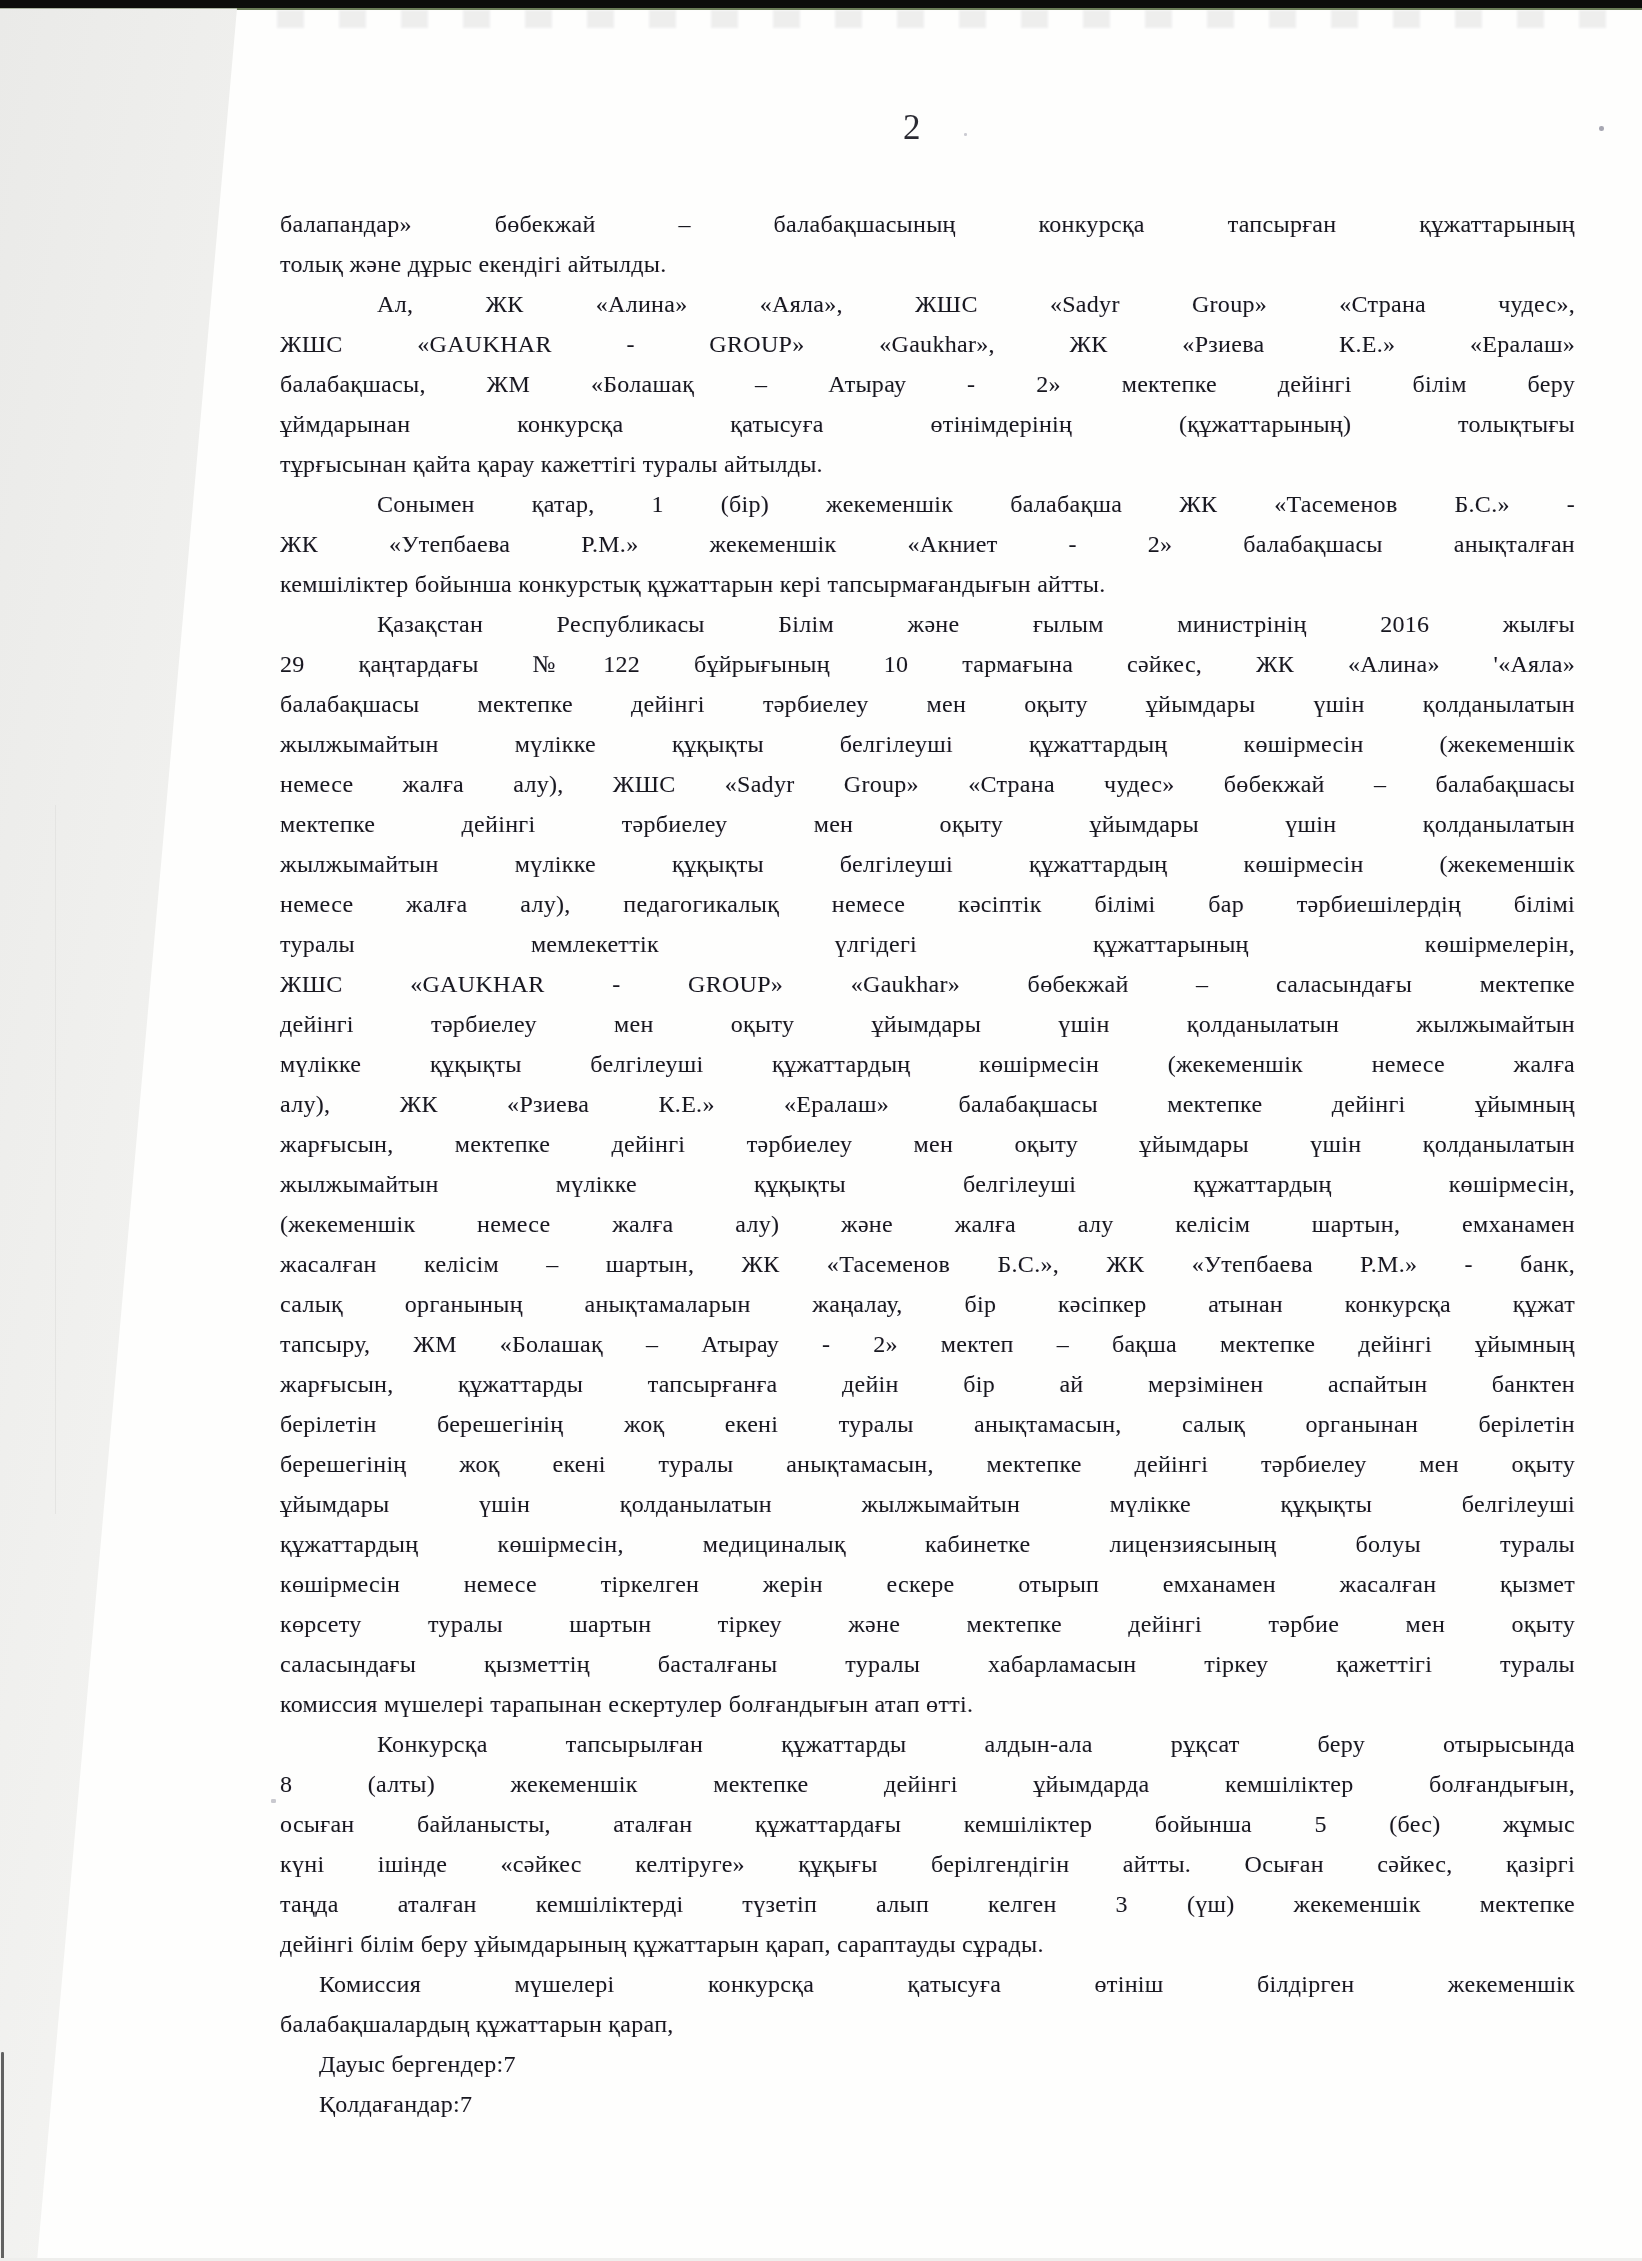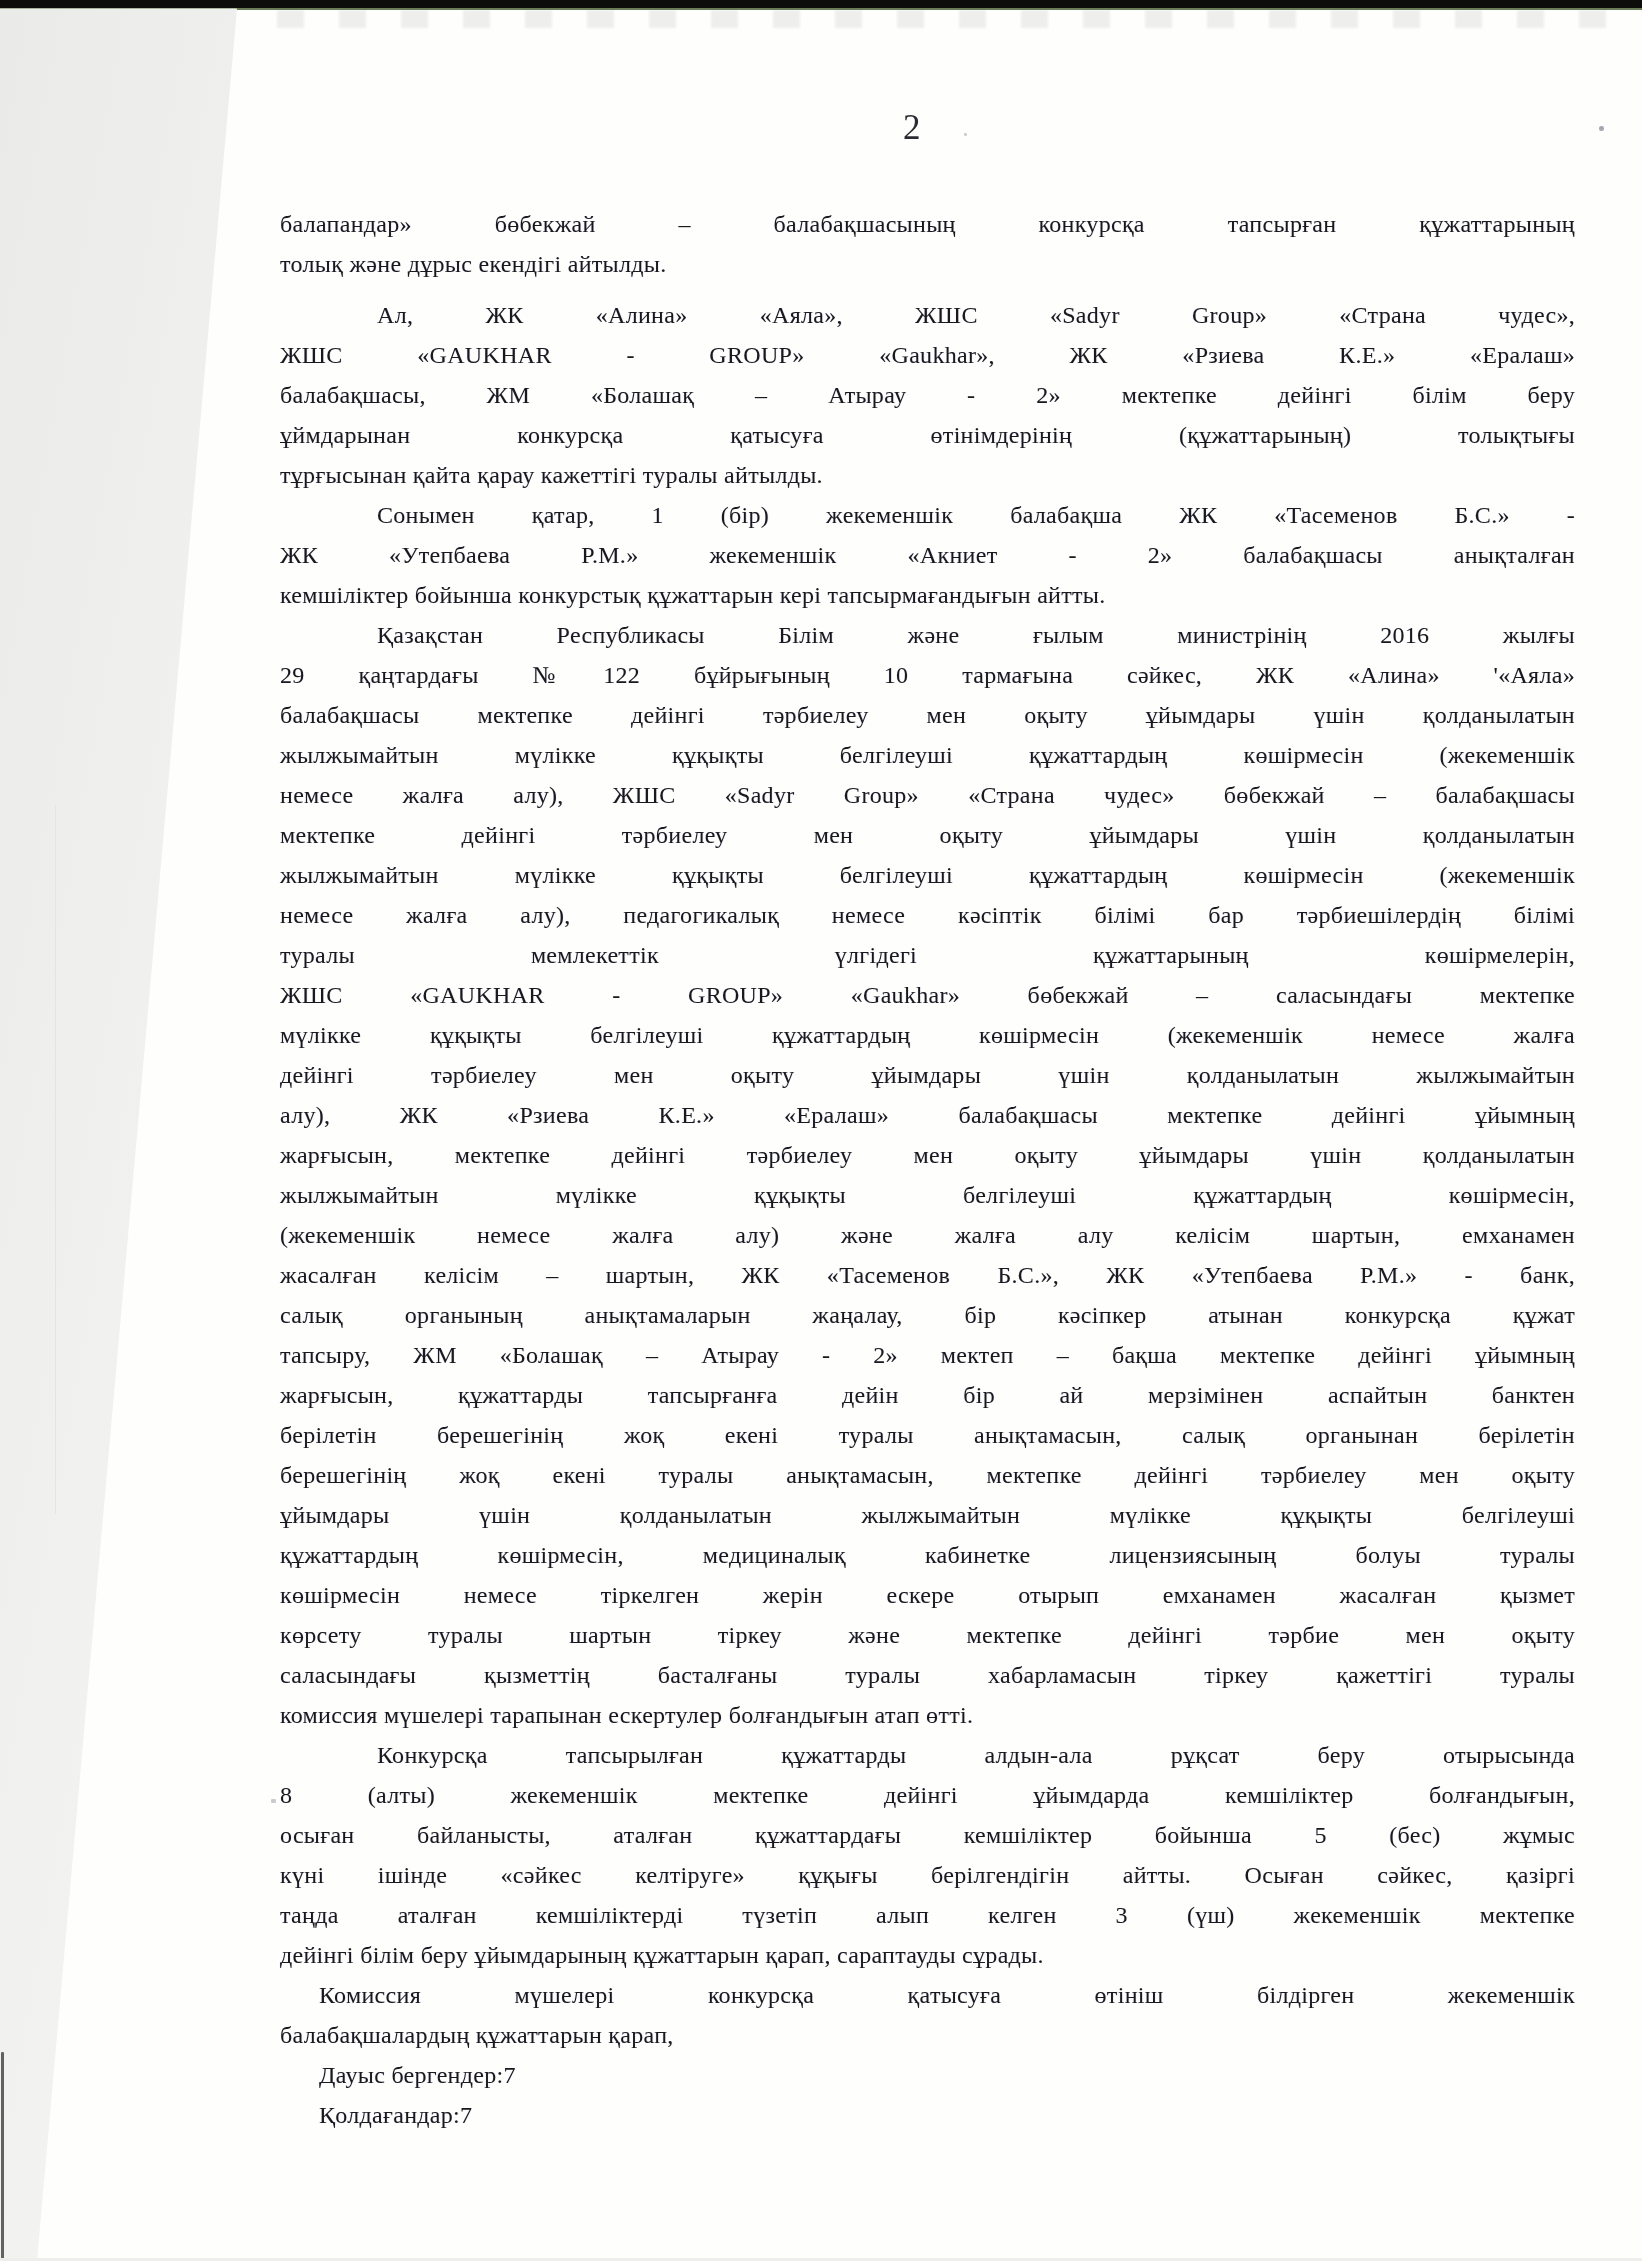--- a/index.html
+++ b/index.html
@@ -67,21 +67,21 @@
   <div class="dot3"></div>
 
   <div class="page-number">2</div>
 
   <div class="content">
       <div class="para">
         <div class="line">балапандар» бөбекжай – балабақшасының конкурсқа тапсырған құжаттарының</div>
         <div class="line last">толық және дұрыс екендігі айтылды.</div>
       </div>
       <div class="para">
-        <div class="line" style="text-indent: 97px; margin-top: 11px;">Ал, ЖК «Алина» «Аяла», ЖШС «Sadyr Group» «Страна чудес»,</div>
+        <div class="line" style="text-indent: 97px;">Ал, ЖК «Алина» «Аяла», ЖШС «Sadyr Group» «Страна чудес»,</div>
         <div class="line">ЖШС «GAUKHAR - GROUP» «Gaukhar», ЖК «Рзиева К.Е.» «Ералаш»</div>
         <div class="line">балабақшасы, ЖМ «Болашақ – Атырау - 2» мектепке дейінгі білім беру</div>
         <div class="line">ұймдарынан конкурсқа қатысуға өтінімдерінің (құжаттарының) толықтығы</div>
         <div class="line last">тұрғысынан қайта қарау кажеттігі туралы айтылды.</div>
       </div>
       <div class="para">
         <div class="line" style="text-indent: 97px;">Сонымен қатар, 1 (бір) жекеменшік балабақша ЖК «Тасеменов Б.С.» -</div>
         <div class="line">ЖК «Утепбаева Р.М.» жекеменшік «Акниет - 2» балабақшасы анықталған</div>
         <div class="line last">кемшіліктер бойынша конкурстық құжаттарын кері тапсырмағандығын айтты.</div>
       </div>
@@ -89,22 +89,22 @@
         <div class="line" style="text-indent: 97px;">Қазақстан Республикасы Білім және ғылым министрінің 2016 жылғы</div>
         <div class="line">29 қаңтардағы №122 бұйрығының 10 тармағына сәйкес, ЖК «Алина» '«Аяла»</div>
         <div class="line">балабақшасы мектепке дейінгі тәрбиелеу мен оқыту ұйымдары үшін қолданылатын</div>
         <div class="line">жылжымайтын мүлікке құқықты белгілеуші құжаттардың көшірмесін (жекеменшік</div>
         <div class="line">немесе жалға алу), ЖШС «Sadyr Group» «Страна чудес» бөбекжай – балабақшасы</div>
         <div class="line">мектепке дейінгі тәрбиелеу мен оқыту ұйымдары үшін қолданылатын</div>
         <div class="line">жылжымайтын мүлікке құқықты белгілеуші құжаттардың көшірмесін (жекеменшік</div>
         <div class="line">немесе жалға алу), педагогикалық немесе кәсіптік білімі бар тәрбиешілердің білімі</div>
         <div class="line">туралы мемлекеттік үлгідегі құжаттарының көшірмелерін,</div>
         <div class="line">ЖШС «GAUKHAR - GROUP» «Gaukhar» бөбекжай – саласындағы мектепке</div>
+        <div class="line">дейінгі тәрбиелеу мен оқыту ұйымдары үшін қолданылатын жылжымайтын</div>
         <div class="line">мүлікке құқықты белгілеуші құжаттардың көшірмесін (жекеменшік немесе жалға</div>
-        <div class="line">дейінгі тәрбиелеу мен оқыту ұйымдары үшін қолданылатын жылжымайтын</div>
         <div class="line">алу), ЖК «Рзиева К.Е.» «Ералаш» балабақшасы мектепке дейінгі ұйымның</div>
         <div class="line">жарғысын, мектепке дейінгі тәрбиелеу мен оқыту ұйымдары үшін қолданылатын</div>
         <div class="line">жылжымайтын мүлікке құқықты белгілеуші құжаттардың көшірмесін,</div>
         <div class="line">(жекеменшік немесе жалға алу) және жалға алу келісім шартын, емханамен</div>
         <div class="line">жасалған келісім – шартын, ЖК «Тасеменов Б.С.», ЖК «Утепбаева Р.М.» - банк,</div>
         <div class="line">салық органының анықтамаларын жаңалау, бір кәсіпкер атынан конкурсқа құжат</div>
         <div class="line">тапсыру, ЖМ «Болашақ – Атырау - 2» мектеп – бақша мектепке дейінгі ұйымның</div>
         <div class="line">жарғысын, құжаттарды тапсырғанға дейін бір ай мерзімінен аспайтын банктен</div>
         <div class="line">берілетін берешегінің жоқ екені туралы анықтамасын, салық органынан берілетін</div>
         <div class="line">берешегінің жоқ екені туралы анықтамасын, мектепке дейінгі тәрбиелеу мен оқыту</div>

